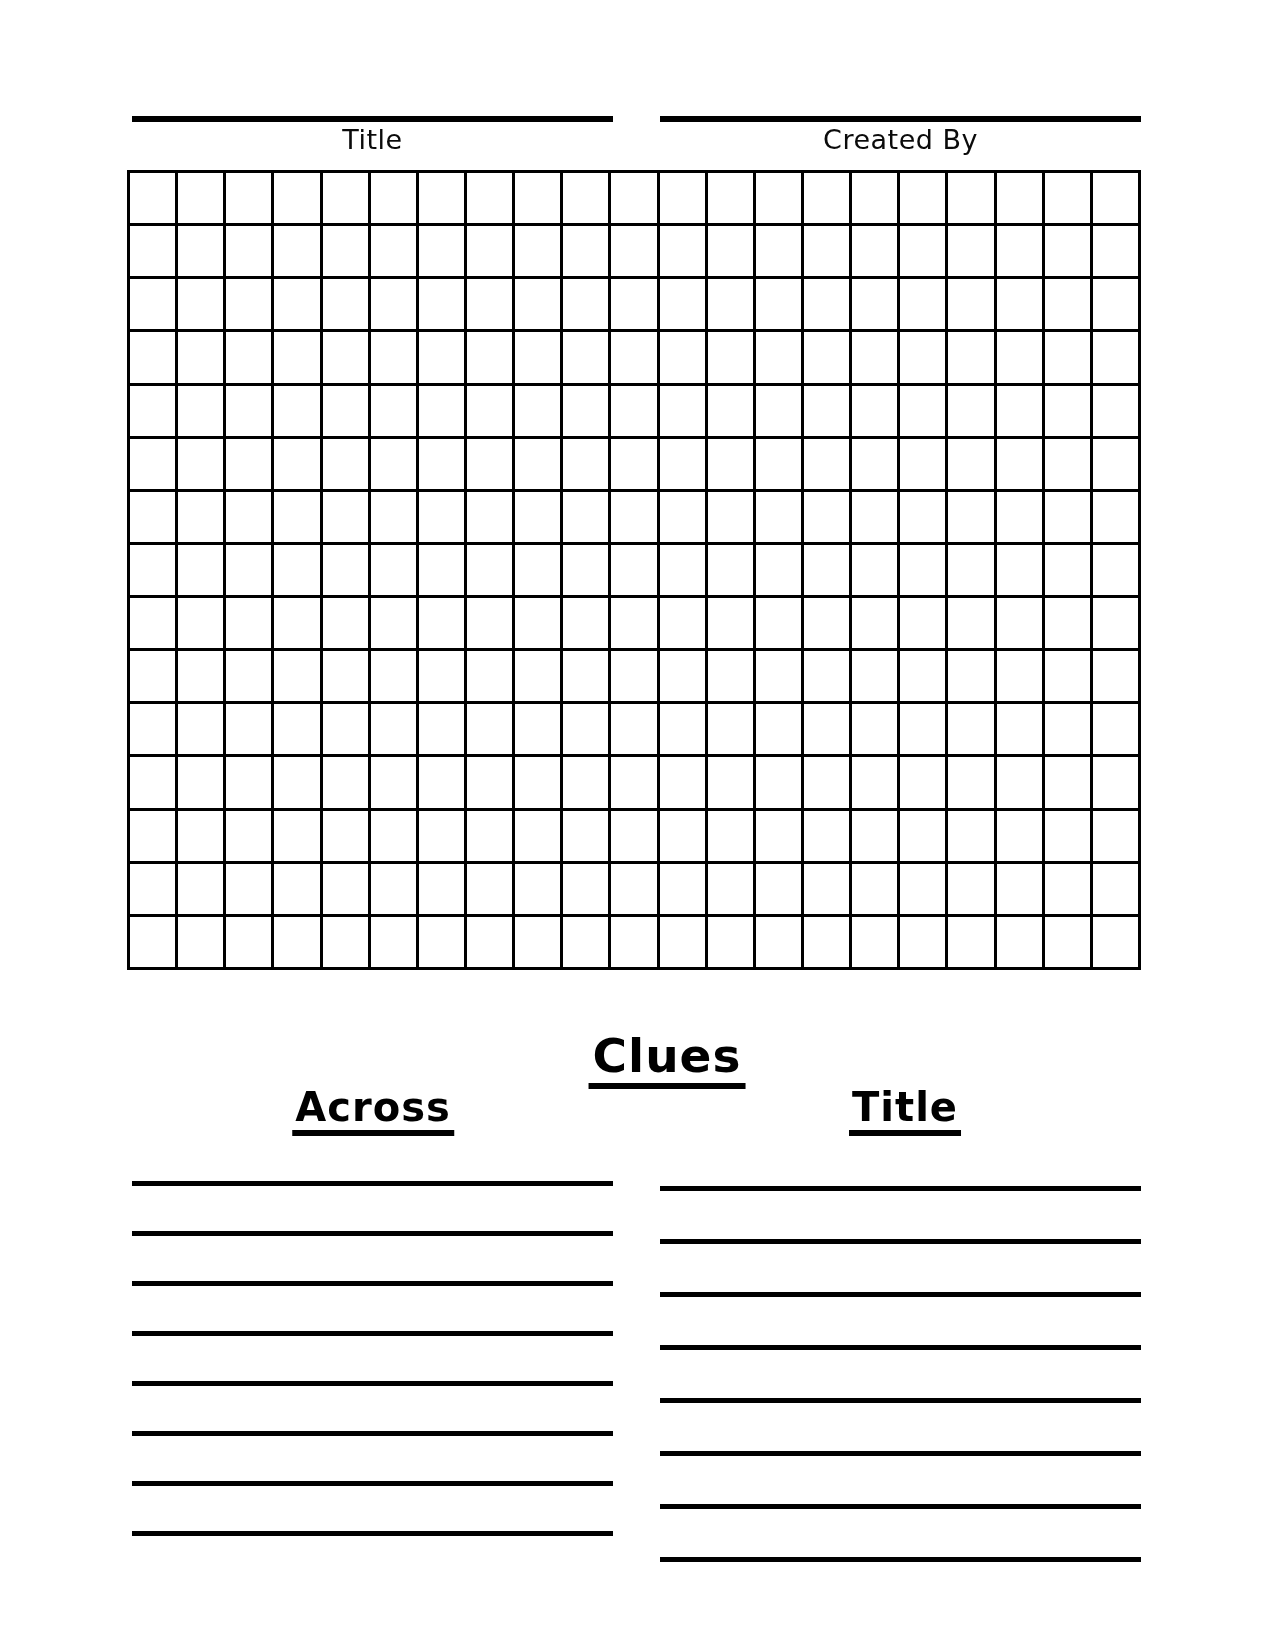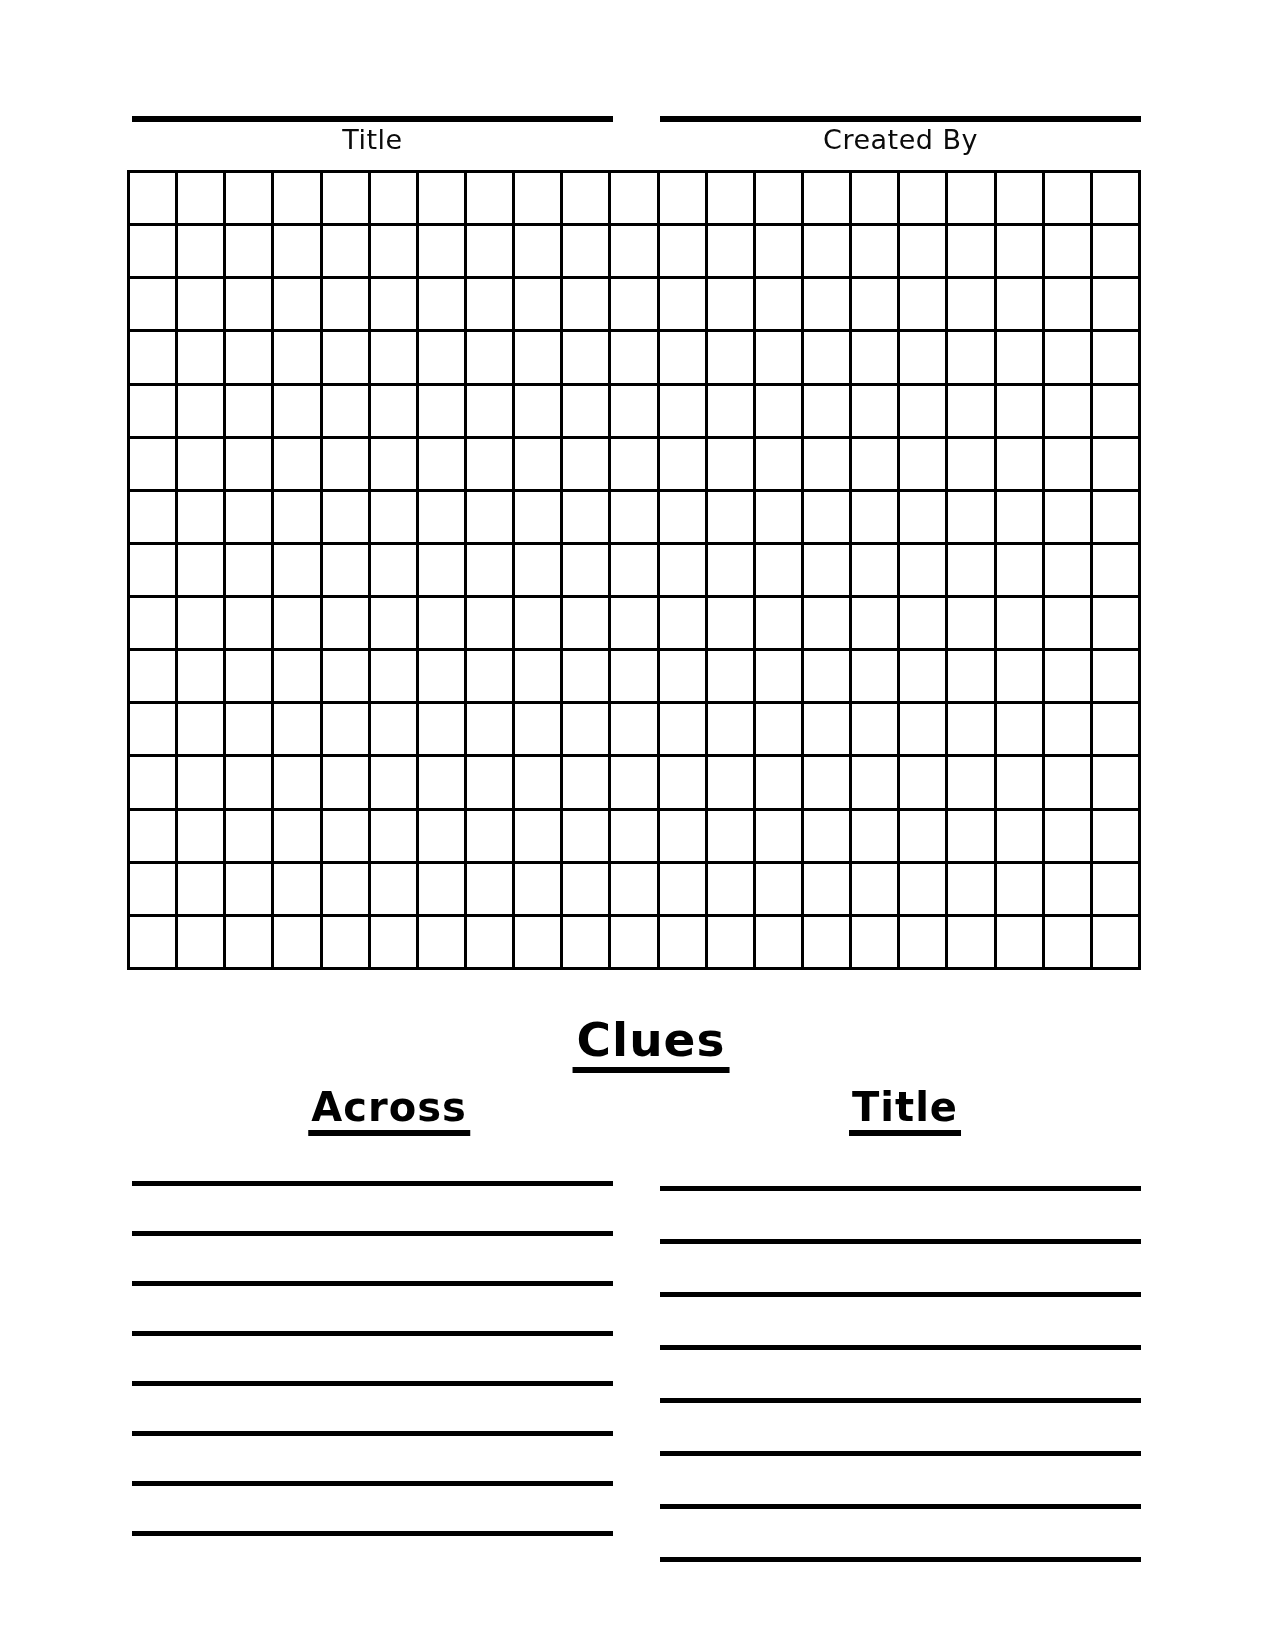--- a/index.html
+++ b/index.html
@@ -55,21 +55,21 @@
   .cell {
     background: #ffffff;
   }
 
   
   .clues-heading {
     position: absolute;
     top: 1014px;
     left: 651px;
     transform: translateX(-50%);
-    margin: 0;
+    margin: 16px;
     font-size: 47px;
     font-weight: 700;
     line-height: 1.1;
     letter-spacing: 1px;
     border-bottom: 6px solid var(--ink, #000000);
     padding: 0 4px 1px 4px;
     white-space: nowrap;
   }
   .col-heading {
     position: absolute;
@@ -77,21 +77,21 @@
     transform: translateX(-50%);
     margin: 0;
     font-size: 40px;
     font-weight: 700;
     line-height: 1.05;
     letter-spacing: 1px;
     border-bottom: 6px solid var(--ink, #000000);
     padding: 0 3px 2px 3px;
     white-space: nowrap;
   }
-  .across-heading { left: 373px; margin-left: 16px; }
+  .across-heading { left: 373px; }
   .down-heading   { left: 905px; }
 
   
   .clue-lines {
     position: absolute;
     width: 481px;
   }
   .clue-lines.across { left: 132px; top: 1181px; }
   .clue-lines.down   { left: 660px; top: 1186px; }
   .blank-line {

